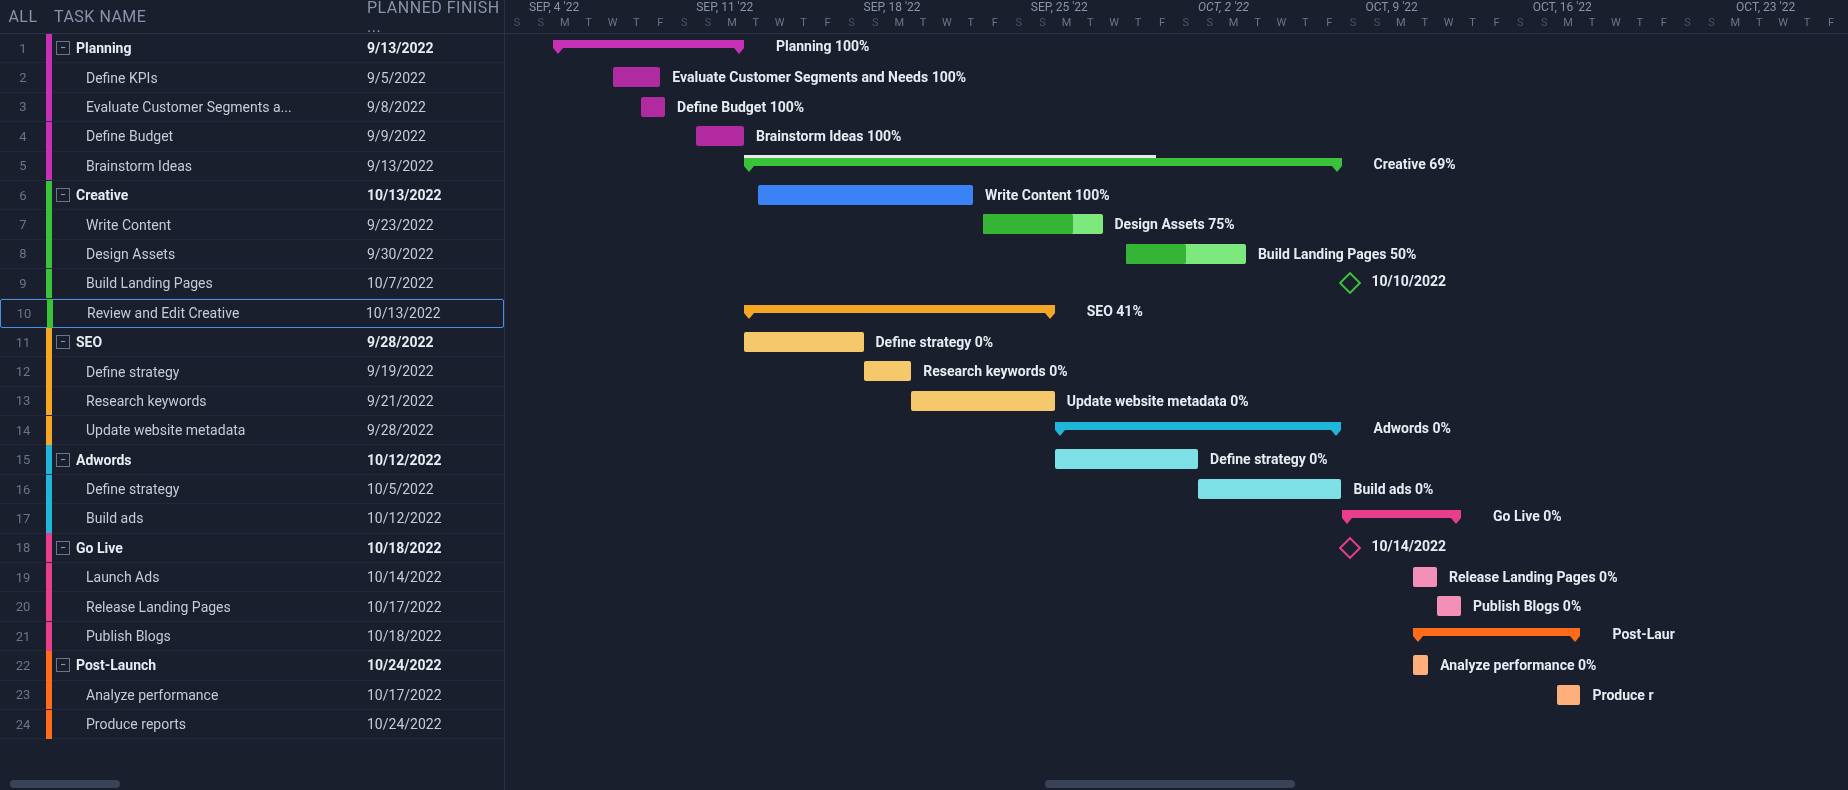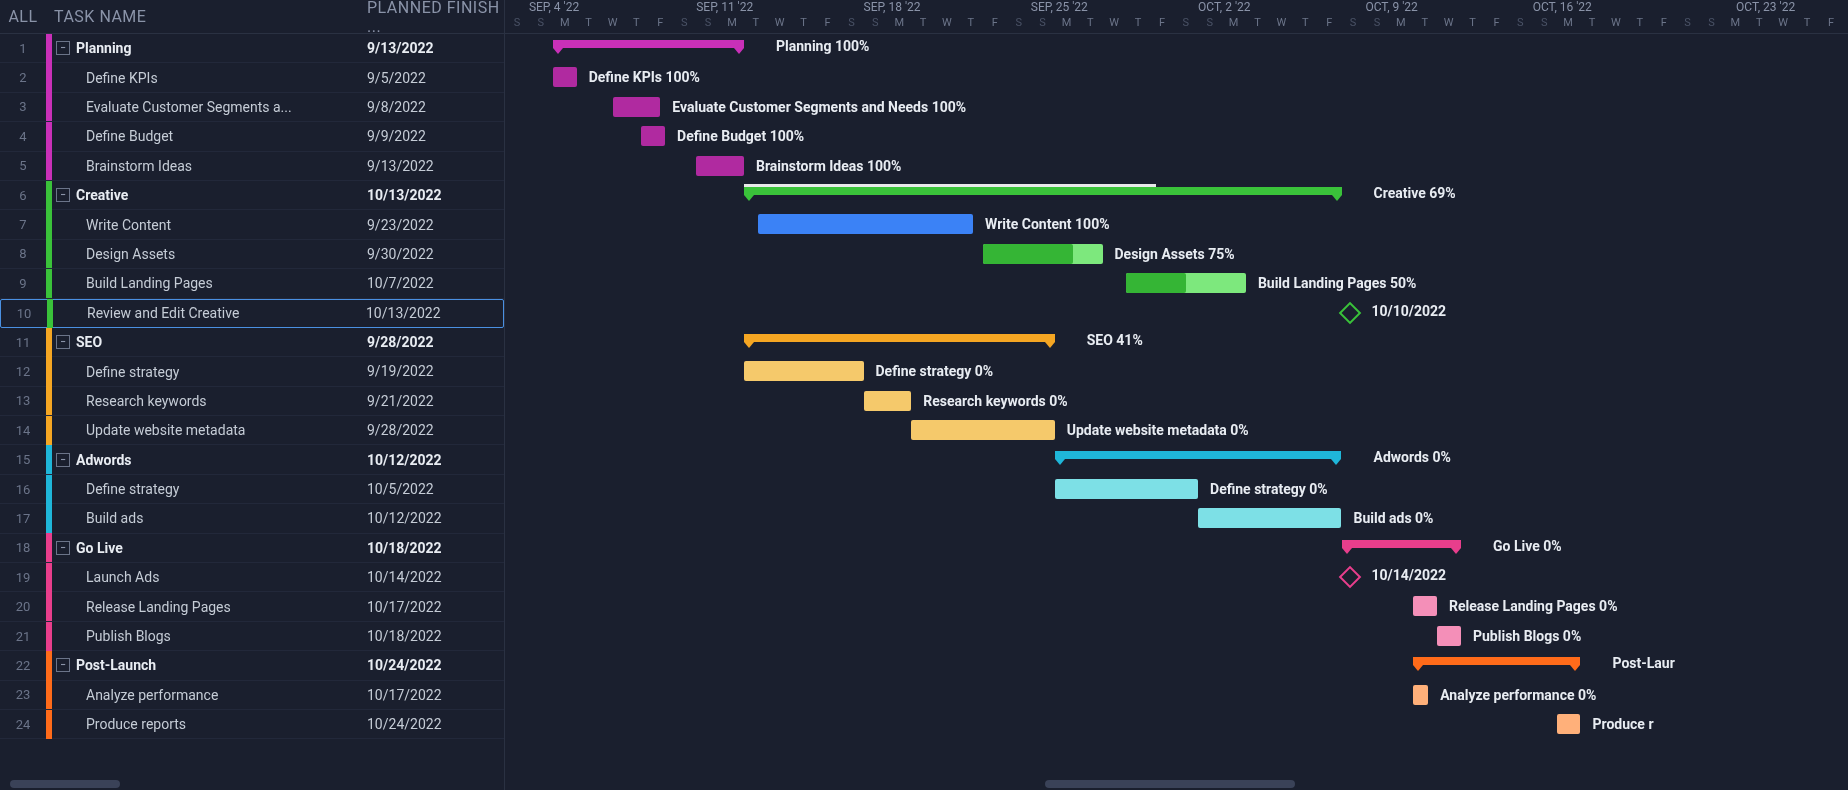--- a/index.html
+++ b/index.html
@@ -294,21 +294,21 @@
       </div>
     <div class="hscroll"></div>
   </div>
   <div class="right-panel">
     <div class="tl-head">
       <div class="week-row" id="week-row">
           <span class="week-lbl" style="left: 23.9px;">SEP, 4 '22</span>
           <span class="week-lbl" style="left: 191.2px;">SEP, 11 '22</span>
           <span class="week-lbl" style="left: 358.5px;">SEP, 18 '22</span>
           <span class="week-lbl" style="left: 525.8px;">SEP, 25 '22</span>
-          <span class="week-lbl" style="left: 693.1px;">OCT, 2 '22</span>
+          <span class="week-lbl" style="left: 693.1px; font-style: italic;">OCT, 2 '22</span>
           <span class="week-lbl" style="left: 860.4px;">OCT, 9 '22</span>
           <span class="week-lbl" style="left: 1027.7px;">OCT, 16 '22</span>
           <span class="week-lbl" style="left: 1195px; margin-left: 36px;">OCT, 23 '22</span>
         </div>
       <div class="day-row" id="day-row">
           <div class="day-cell weekend" style="width: 23.9px;">S</div>
           <div class="day-cell weekend" style="width: 23.9px;">S</div>
           <div class="day-cell" style="width: 23.9px;">M</div>
           <div class="day-cell" style="width: 23.9px;">T</div>
           <div class="day-cell" style="width: 23.9px;">W</div>
@@ -362,25 +362,20 @@
           <div class="day-cell" style="width: 23.9px;">T</div>
           <div class="day-cell" style="width: 23.9px;">W</div>
           <div class="day-cell" style="width: 23.9px;">T</div>
           <div class="day-cell" style="width: 23.9px;">F</div>
         </div>
     </div>
     <div class="gantt" id="gantt">
         <div class="gantt-row">
           <div class="bar summary" style="left: 47.8px; width: 191.2px; background: rgb(201, 48, 184); color: rgb(201, 48, 184);">
             <span class="bar-label">Planning  100%</span>
-          </div>
-        </div>
-        <div class="gantt-row">
-          <div class="bar" style="left: 47.8px; width: 23.9px; background: rgb(176, 42, 160);">
-            <span class="bar-label">Define KPIs  100%</span>
           </div>
         </div>
         <div class="gantt-row">
           <div class="bar" style="left: 107.55px; width: 47.8px; background: rgb(176, 42, 160);">
             <span class="bar-label">Evaluate Customer Segments and Needs  100%</span>
           </div>
         </div>
         <div class="gantt-row">
           <div class="bar" style="left: 136.23px; width: 23.9px; background: rgb(176, 42, 160);">
             <span class="bar-label">Define Budget  100%</span>

